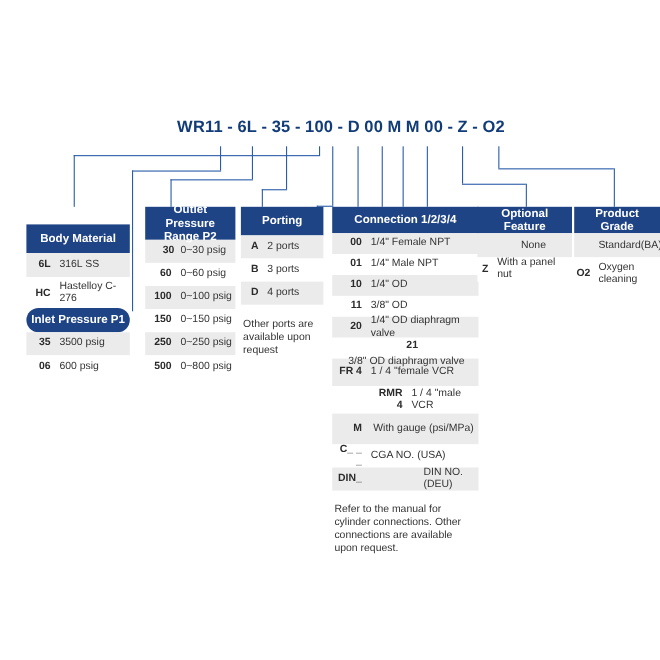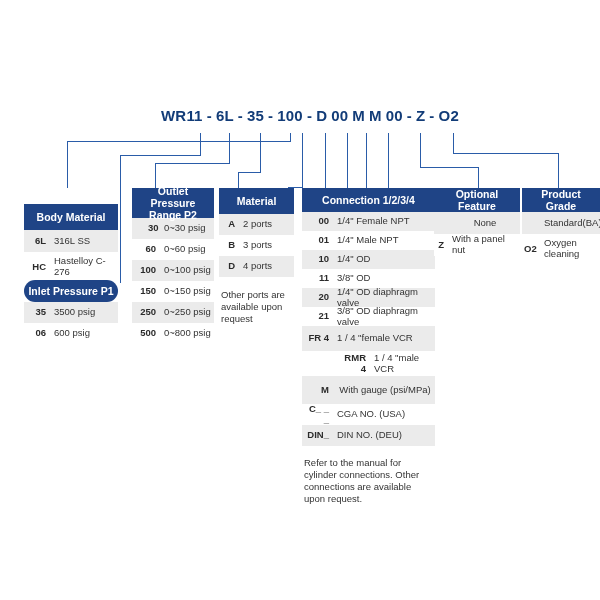--- a/index.html
+++ b/index.html
@@ -172,21 +172,21 @@
       <div class="code" style="width:28px;">250</div>
       <div class="desc">0~250 psig</div>
     </div>
     <div class="brow plain" style="height:21px;">
       <div class="code" style="width:28px;">500</div>
       <div class="desc">0~800 psig</div>
     </div>
   </div>
 
   <div class="block" style="left:209px;top:188px;width:75px;">
-    <div class="bhdr" style="height:26px;">Material</div>
+    <div class="bhdr" style="height:26px;">Porting</div>
     <div class="brow alt" style="height:21px;">
       <div class="code" style="width:20px;">A</div>
       <div class="desc">2 ports</div>
     </div>
     <div class="brow plain" style="height:21px;">
       <div class="code" style="width:20px;">B</div>
       <div class="desc">3 ports</div>
     </div>
     <div class="brow alt" style="height:21px;">
       <div class="code" style="width:20px;">D</div>
@@ -211,41 +211,41 @@
       <div class="desc">1/4" OD</div>
     </div>
     <div class="brow plain" style="height:19px;">
       <div class="code" style="width:31px;">11</div>
       <div class="desc">3/8" OD</div>
     </div>
     <div class="brow alt" style="height:19px;">
       <div class="code" style="width:31px;">20</div>
       <div class="desc">1/4" OD  diaphragm valve</div>
     </div>
-    <div class="brow plain" style="height:19px;">
+    <div class="brow plain" style="height:19px;flex-direction:column;">
       <div class="code" style="width:31px;">21</div>
       <div class="desc">3/8" OD  diaphragm valve</div>
     </div>
     <div class="brow alt" style="height:25px;">
       <div class="code" style="width:31px;">FR 4</div>
       <div class="desc">1 / 4 "female VCR</div>
     </div>
     <div class="brow plain" style="height:25px;">
       <div class="code" style="width:31px;margin-left:37px;">RMR 4</div>
       <div class="desc">1 / 4 "male VCR</div>
     </div>
     <div class="brow alt" style="height:28px;">
       <div class="code" style="width:31px;">M</div>
       <div class="desc desc-center">With gauge (psi/MPa)</div>
     </div>
     <div class="brow plain" style="height:21px;">
       <div class="code" style="width:31px;">C_ _ _</div>
       <div class="desc">CGA NO. (USA)</div>
     </div>
-    <div class="brow alt" style="height:21px;">
+    <div class="brow alt" style="height:21px;gap:48px;">
       <div class="code" style="width:31px;">DIN_</div>
       <div class="desc">DIN NO. (DEU)</div>
     </div>
 
     <div class="note" style="margin-top:8px;">Refer to the manual for cylinder connections. Other connections are available upon request.</div>
   </div>
 
   <div class="block" style="left:424px;top:188px;width:86px;">
     <div class="bhdr" style="height:24px;">Optional Feature</div>
     <div class="brow alt" style="height:22px;">

